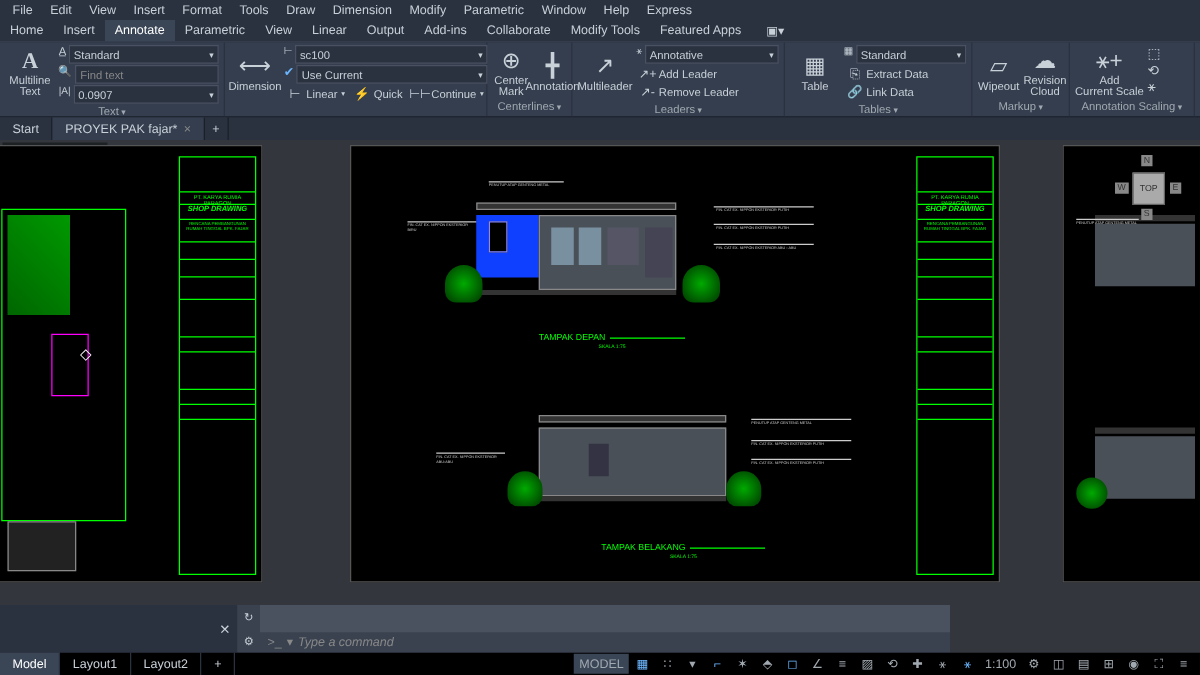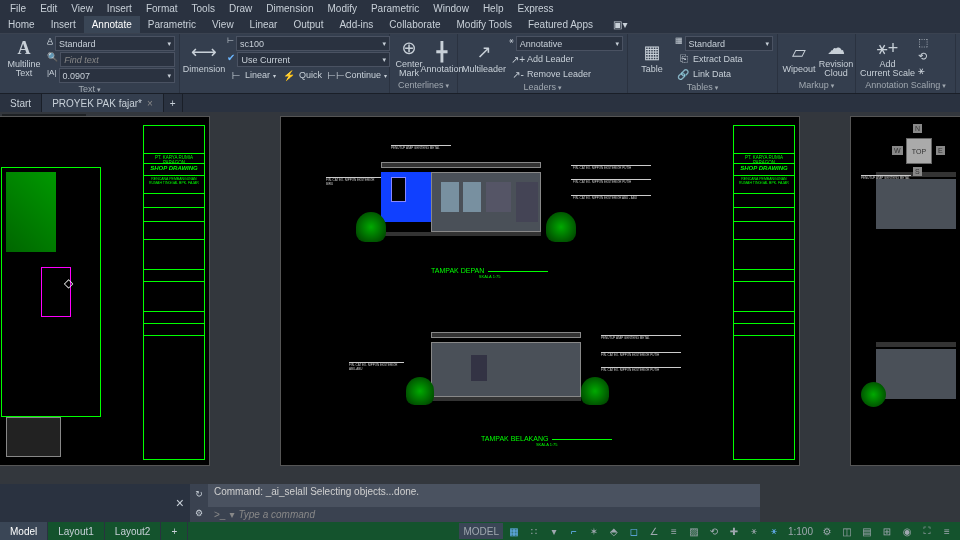--- a/index.html
+++ b/index.html
@@ -25,21 +25,21 @@
 .filetabs { background:#2a3240; height:18px; display:flex; align-items:center; }
 .filetab { padding:0 10px; height:100%; display:flex; align-items:center; font-size:10px; background:#343e4e; border-right:1px solid #1a1f28; }
 .filetab .close { margin-left:5px; color:#888; }
 .canvas { position:relative; background:#33373d; height:372px; overflow:hidden; }
 .sheet { position:absolute; background:#000; border:1px solid #555; }
 .cmdbar { background:#3a4250; height:38px; display:flex; }
 .cmd-handle { width:190px; background:#2a3240; display:flex; align-items:center; justify-content:flex-end; padding-right:6px; gap:6px; }
 .cmd-body { flex:1; display:flex; flex-direction:column; font-family:Consolas,monospace; font-size:10px; }
 .cmd-hist { background:#4a5260; color:#d0d0d0; padding:2px 6px; flex:1; line-height:12px; }
 .cmd-input { background:#3a4250; display:flex; align-items:center; padding:2px 6px; gap:4px; color:#888; font-style:italic; }
-.status { background:#14532d; height:18px; display:flex; align-items:center; }
+.status { background:#000000; height:18px; display:flex; align-items:center; }
 .layouts { display:flex; height:100%; }
 .layouts span { padding:0 10px; display:flex; align-items:center; font-size:10px; border-right:1px solid #2a3240; }
 .layouts span.active { background:#3a4656; color:#fff; }
 .status-right { margin-left:auto; display:flex; align-items:center; gap:2px; padding-right:4px; }
 .sbtn { width:18px; height:16px; display:flex; align-items:center; justify-content:center; font-size:10px; cursor:pointer; color:#a0a8b0; }
 .sbtn.on { color:#6bb6ff; }
 .vcube { position:absolute; right:12px; top:8px; width:60px; height:60px; }
 .vlabel { position:absolute; background:#888; color:#333; font-size:7px; padding:1px 2px; }
 .titleblock { position:absolute; border:1px solid #0f0; font-size:4px; color:#0f0; }
 .tb-row { border-bottom:1px solid #0f0; padding:1px 2px; height:8px; }
@@ -91,21 +91,21 @@
         <span style="white-space:pre-line;line-height:9px">Multiline
 Text</span>
       </div>
       <div class="stack" style="flex:1">
         <div style="display:flex;gap:2px">
           <span class="ico" style="font-size:9px">A̲</span>
           <div class="combo" style="flex:1">Standard</div>
         </div>
         <div style="display:flex;gap:2px">
           <span class="ico" style="font-size:9px">🔍</span>
-          <div class="input" style="flex:1;font-style:italic">Find text</div>
+          <div class="input" style="flex:1;">Find text</div>
         </div>
         <div style="display:flex;gap:2px">
           <span class="ico" style="font-size:8px">|A|</span>
           <div class="combo" style="flex:1">0.0907</div>
         </div>
       </div>
     </div>
     <div class="panel-label">Text</div>
   </div>
 
@@ -363,21 +363,20 @@
 <div class="cmdbar">
   <div class="cmd-handle">
     <span style="font-size:14px">×</span>
   </div>
   <div style="width:18px;background:#3a4250;display:flex;flex-direction:column;align-items:center;justify-content:space-around">
     <span style="font-size:9px">↻</span>
     <span style="font-size:9px">⚙</span>
   </div>
   <div class="cmd-body">
     <div class="cmd-hist">
-      <div>Command: _ai_selall Selecting objects...done.</div>
     </div>
     <div class="cmd-input">
       <span style="font-style:normal">&gt;_</span>
       <span style="font-style:normal">▾</span>
       <span>Type a command</span>
     </div>
   </div>
   <div style="width:200px;background:#33373d"></div>
 </div>
 

